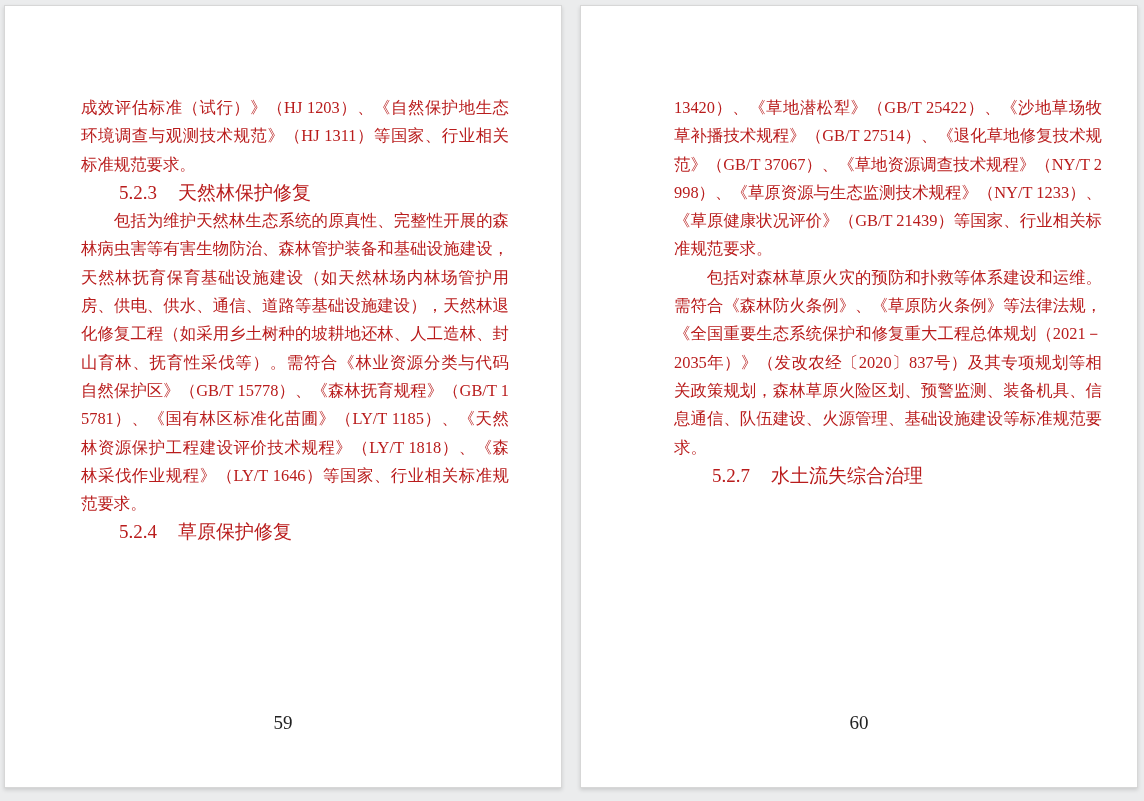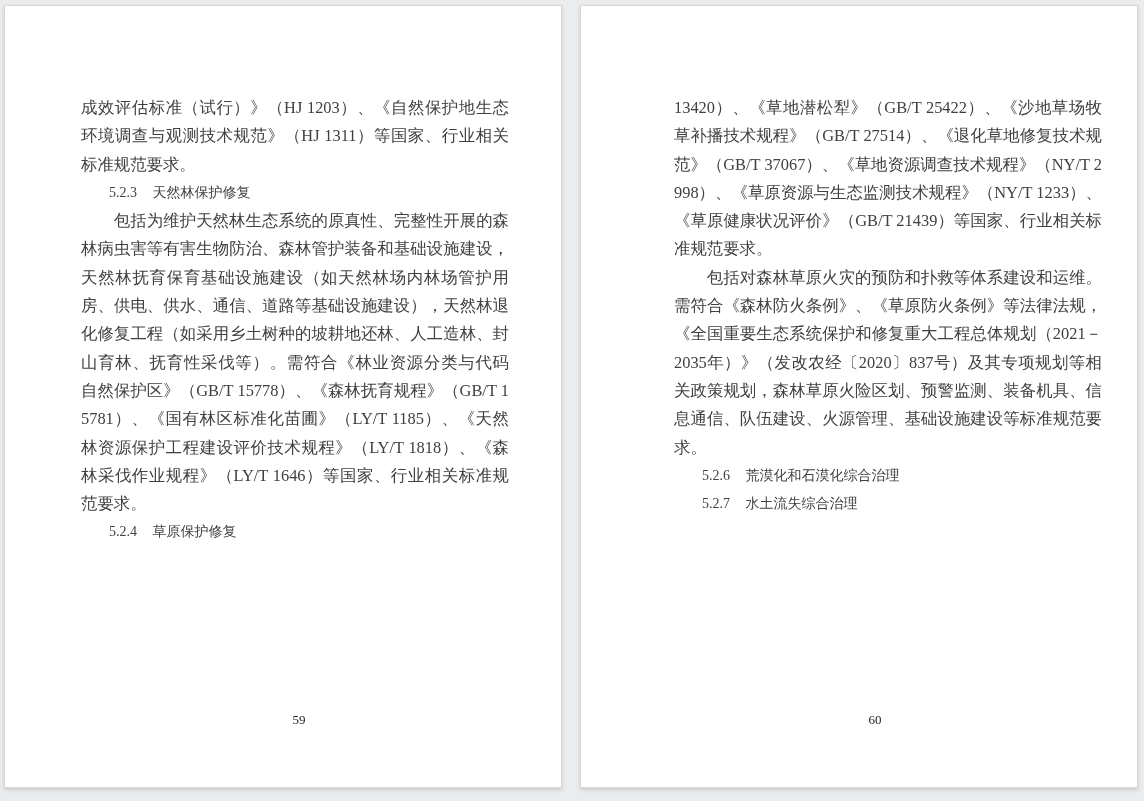--- a/index.html
+++ b/index.html
@@ -28,51 +28,50 @@
     box-shadow: 0 2px 4px rgba(0,0,0,0.14);
     box-sizing: border-box;
   }
   .page-left  { left: 4px; }
   .page-right { left: 580px; }
   .page-body {
     position: absolute;
     top: 88px;
     left: 76px;
     width: 428px;
-    color: #404040;
+    color: #b91c1c;
     font-size: 16.4px;
     line-height: 28.3px;
   }
   .page-right .page-body { left: 70px; margin-left: 23px; }
   .para {
     margin: 0;
     text-align: justify;
     text-justify: inter-character;
     word-break: break-all;
     overflow-wrap: anywhere;
     text-indent: 2em;
   }
   .para.cont { text-indent: 0; }
   .heading {
     margin: 0;
     text-indent: 2em;
     font-weight: normal;
-    font-size: 14px;
+    font-size: 19px;
     white-space: nowrap;
   }
   .heading .h-num { margin-right: 1.1em; }
   .page-number {
     position: absolute;
     top: 706px;
     left: 0;
     width: 100%;
     text-align: center;
-    font-size: 13px;
+    font-size: 19px;
     color: #222222;
-    padding-left: 16px;
   }
 </style>
 </head>
 <body>
 
 <div class="spread">
 
   <section class="page page-left">
     <div class="page-body">
       <p class="para cont">成效评估标准（试行）》（HJ 1203）、《自然保护地生态环境调查与观测技术规范》（HJ 1311）等国家、行业相关标准规范要求。</p>
@@ -85,22 +84,19 @@
       </div>
     </div>
     <div class="page-number">59</div>
   </section>
 
   <section class="page page-right">
     <div class="page-body">
       <p class="para cont">13420）、《草地潜松犁》（GB/T 25422）、《沙地草场牧草补播技术规程》（GB/T 27514）、《退化草地修复技术规范》（GB/T 37067）、《草地资源调查技术规程》（NY/T 2998）、《草原资源与生态监测技术规程》（NY/T 1233）、《草原健康状况评价》（GB/T 21439）等国家、行业相关标准规范要求。</p>
       <p class="para">包括对森林草原火灾的预防和扑救等体系建设和运维。需符合《森林防火条例》、《草原防火条例》等法律法规，《全国重要生态系统保护和修复重大工程总体规划（2021－2035年）》（发改农经〔2020〕837号）及其专项规划等相关政策规划，森林草原火险区划、预警监测、装备机具、信息通信、队伍建设、火源管理、基础设施建设等标准规范要求。</p>
       <div class="heading">
-        <span class="h-num">5.2.6</span><span class="h-title">荒漠化和石漠化综合治理</span>
-      </div>
-      <div class="heading">
         <span class="h-num">5.2.7</span><span class="h-title">水土流失综合治理</span>
       </div>
     </div>
     <div class="page-number">60</div>
   </section>
 
 </div>
 
 </body></html>

